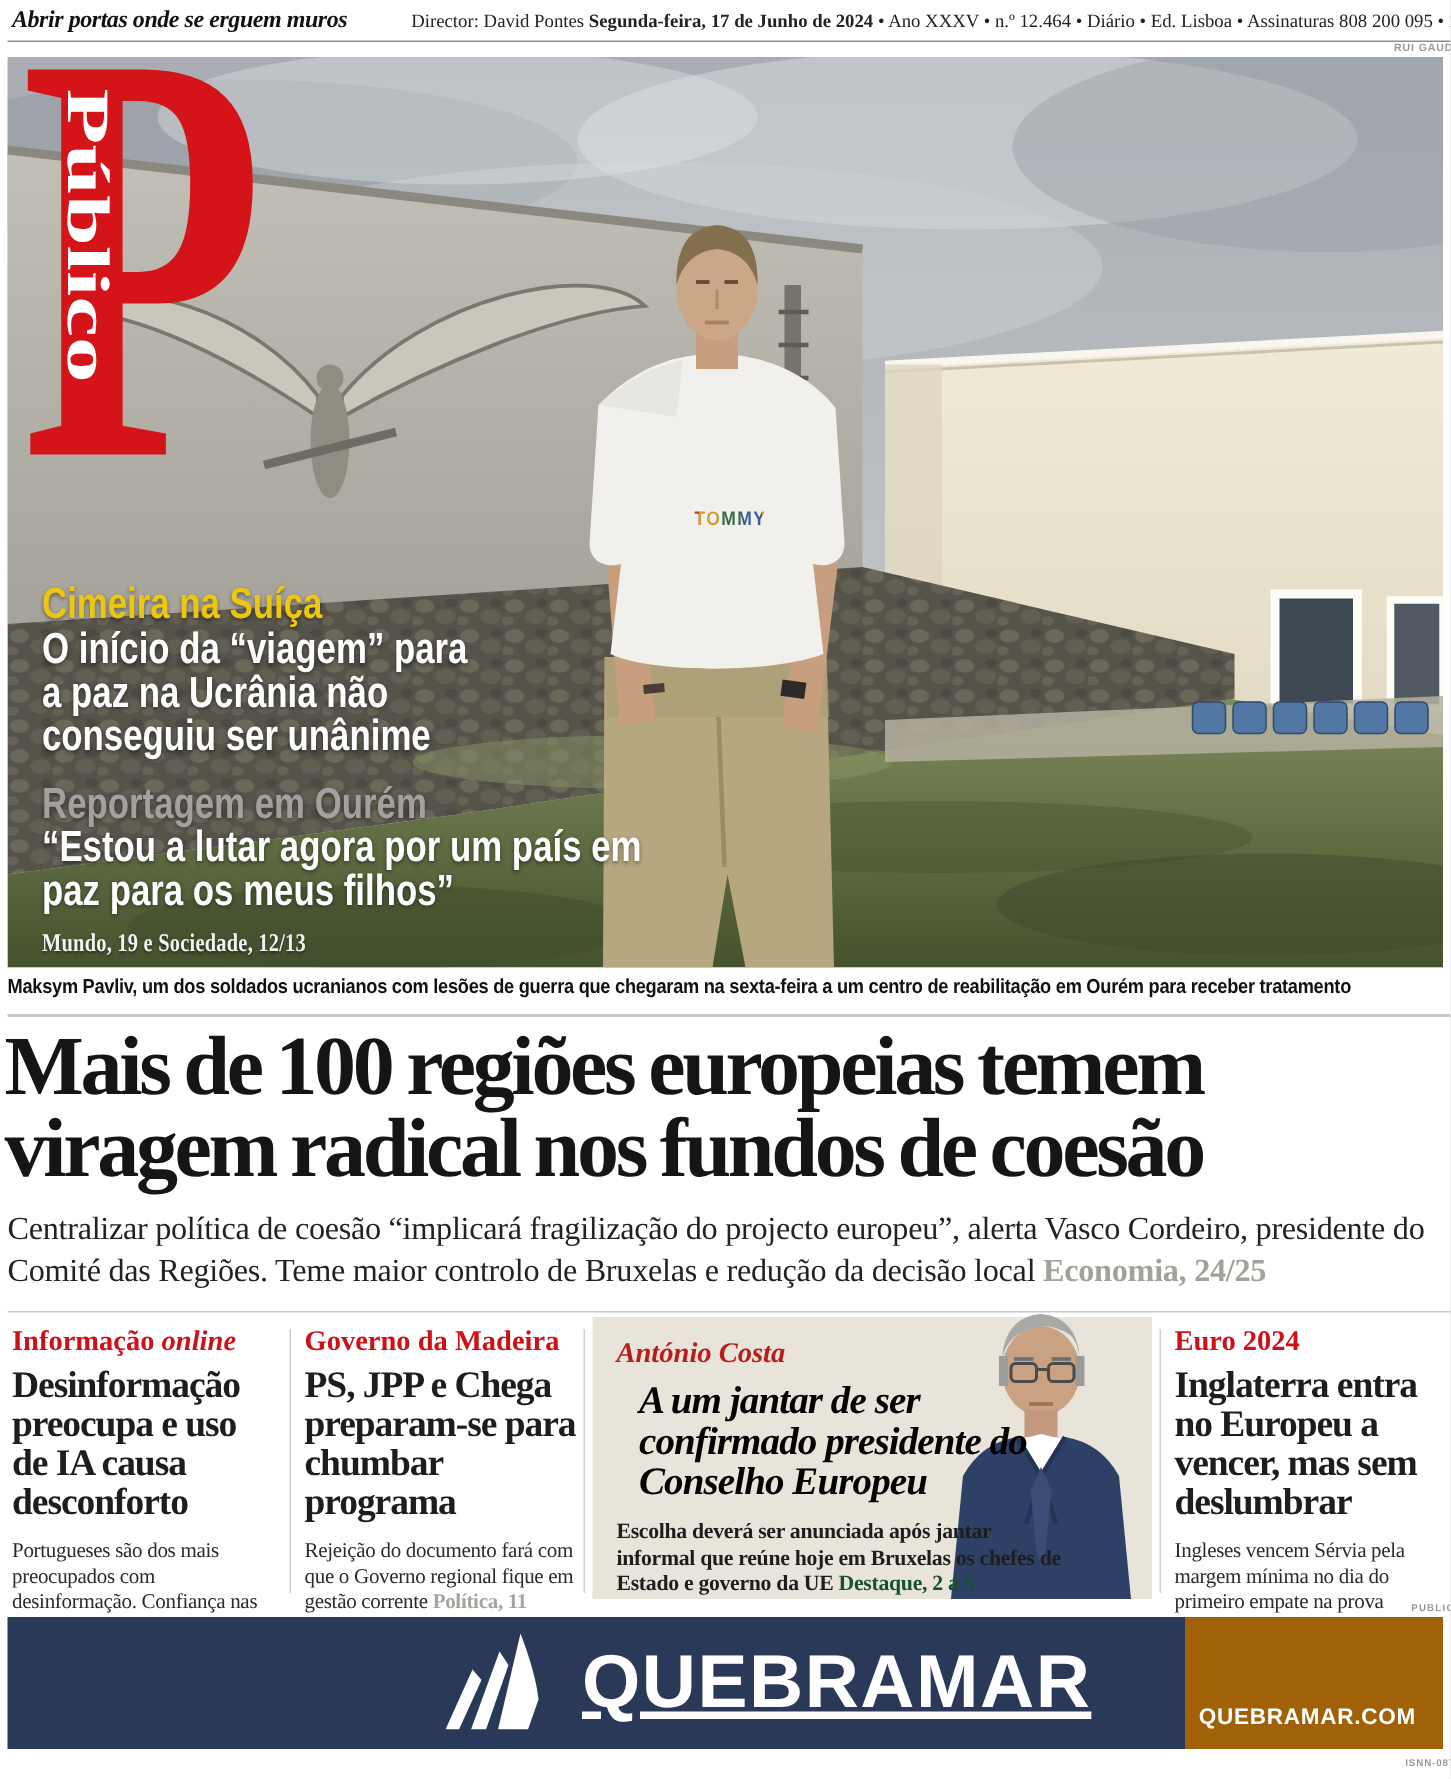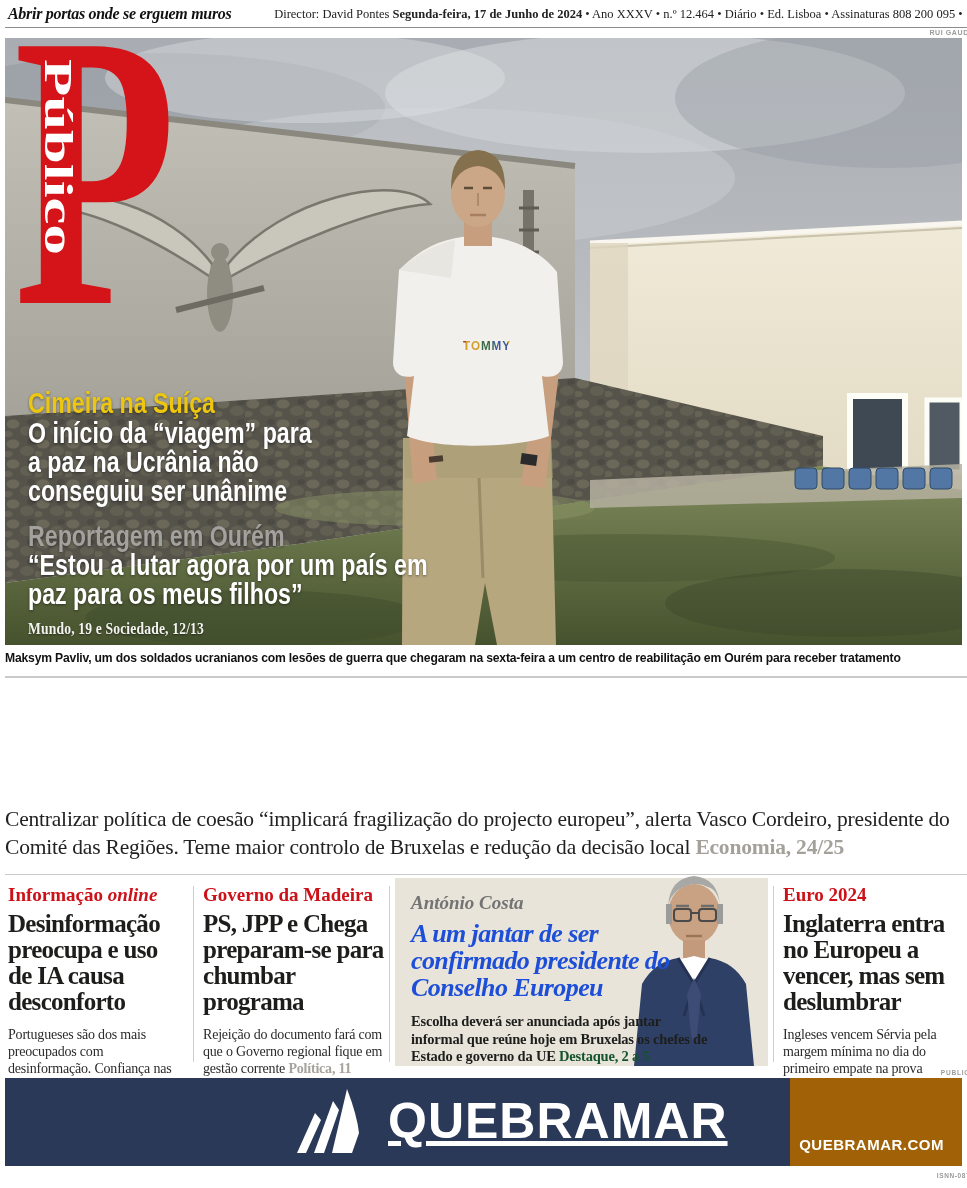--- a/index.html
+++ b/index.html
@@ -54,23 +54,23 @@
              color:#1d1d1b;margin:0 0 11px;}
   .story .bd{font:14px "Liberation Serif",serif;letter-spacing:-0.2px;line-height:1.22;color:#2b2b2b;}
   .story .bd .ref{color:#a6a39c;font-weight:700;}
   #story1{left:8px;width:178px;}
   #story2{left:203px;width:182px;}
   #story4{left:783px;width:180px;}
   .vdiv{position:absolute;top:886px;height:176px;width:1px;background:#cfcfcf;}
   
   .panel{position:absolute;left:395px;top:878px;width:373px;height:188px;background:#e8e4da;}
   .panel .inner{position:absolute;left:16px;top:14px;width:305px;}
-  .panel .kick{font:italic 700 19px "Liberation Serif",serif;color:#737373;margin:0 0 7px;}
+  .panel .kick{font:italic 700 19px "Liberation Serif",serif;color:#b91c1c;margin:0 0 7px;}
   .panel .hl{font:italic 700 26px "Liberation Serif",serif;letter-spacing:-0.6px;line-height:1.03;
-             color:#1d4ed8;margin:0 0 12px;}
+             color:#000000;margin:0 15px 12px;}
   .panel .bd{font:700 14.5px "Liberation Serif",serif;letter-spacing:-0.2px;line-height:1.2;color:#1d1d1b;width:300px;}
   .panel .bd .ref{color:#14532d;}
   .costa{position:absolute;right:2px;top:-14px;width:150px;height:202px;}
   
   .publabel{position:absolute;right:5px;top:1069px;font:700 6.5px "Liberation Sans",sans-serif;
             color:#9a9a9a;letter-spacing:.8px;}
   .ad{position:absolute;left:5px;top:1078px;width:957px;height:88px;background:#2b3959;}
   .ad .sail{position:absolute;left:290px;top:11px;}
   .ad .brand{position:absolute;left:383px;top:14px;font:700 50px "Liberation Sans",sans-serif;
              color:#fff;letter-spacing:1px;text-decoration:underline;}
@@ -212,20 +212,21 @@
       <div class="h1">O início da “viagem” para a paz na Ucrânia não conseguiu ser unânime</div>
       <div class="k2">Reportagem em Ourém</div>
       <div class="h2">“Estou a lutar agora por um país em paz para os meus filhos”</div>
       <div class="refs">Mundo, 19 e Sociedade, 12/13</div>
     </div>
   </div>
 
   <div class="caption">Maksym Pavliv, um dos soldados ucranianos com lesões de guerra que chegaram na sexta-feira a um centro de reabilitação em Ourém para receber tratamento</div>
   <div class="caprule"></div>
 
+  <div class="headline">Mais de 100 regiões europeias temem viragem radical nos fundos de coesão</div>
   <div class="subhead"><span>Centralizar política de coesão “implicará fragilização do projecto europeu”, alerta Vasco Cordeiro, presidente do Comité das Regiões. Teme maior controlo de Bruxelas e redução da decisão local </span><span class="ref">Economia, 24/25</span></div>
   <div class="secrule"></div>
 
   <div class="story" id="story1">
     <div class="kick"><span>Informação </span><span class="it">online</span></div>
     <div class="hl">Desinformação preocupa e uso de IA causa desconforto</div>
     <div class="bd"><span>Portugueses são dos mais preocupados com desinformação. Confiança nas notícias baixou </span><span class="ref">Sociedade, 14</span></div>
   </div>
   <div class="vdiv" style="left:193px"></div>
 

